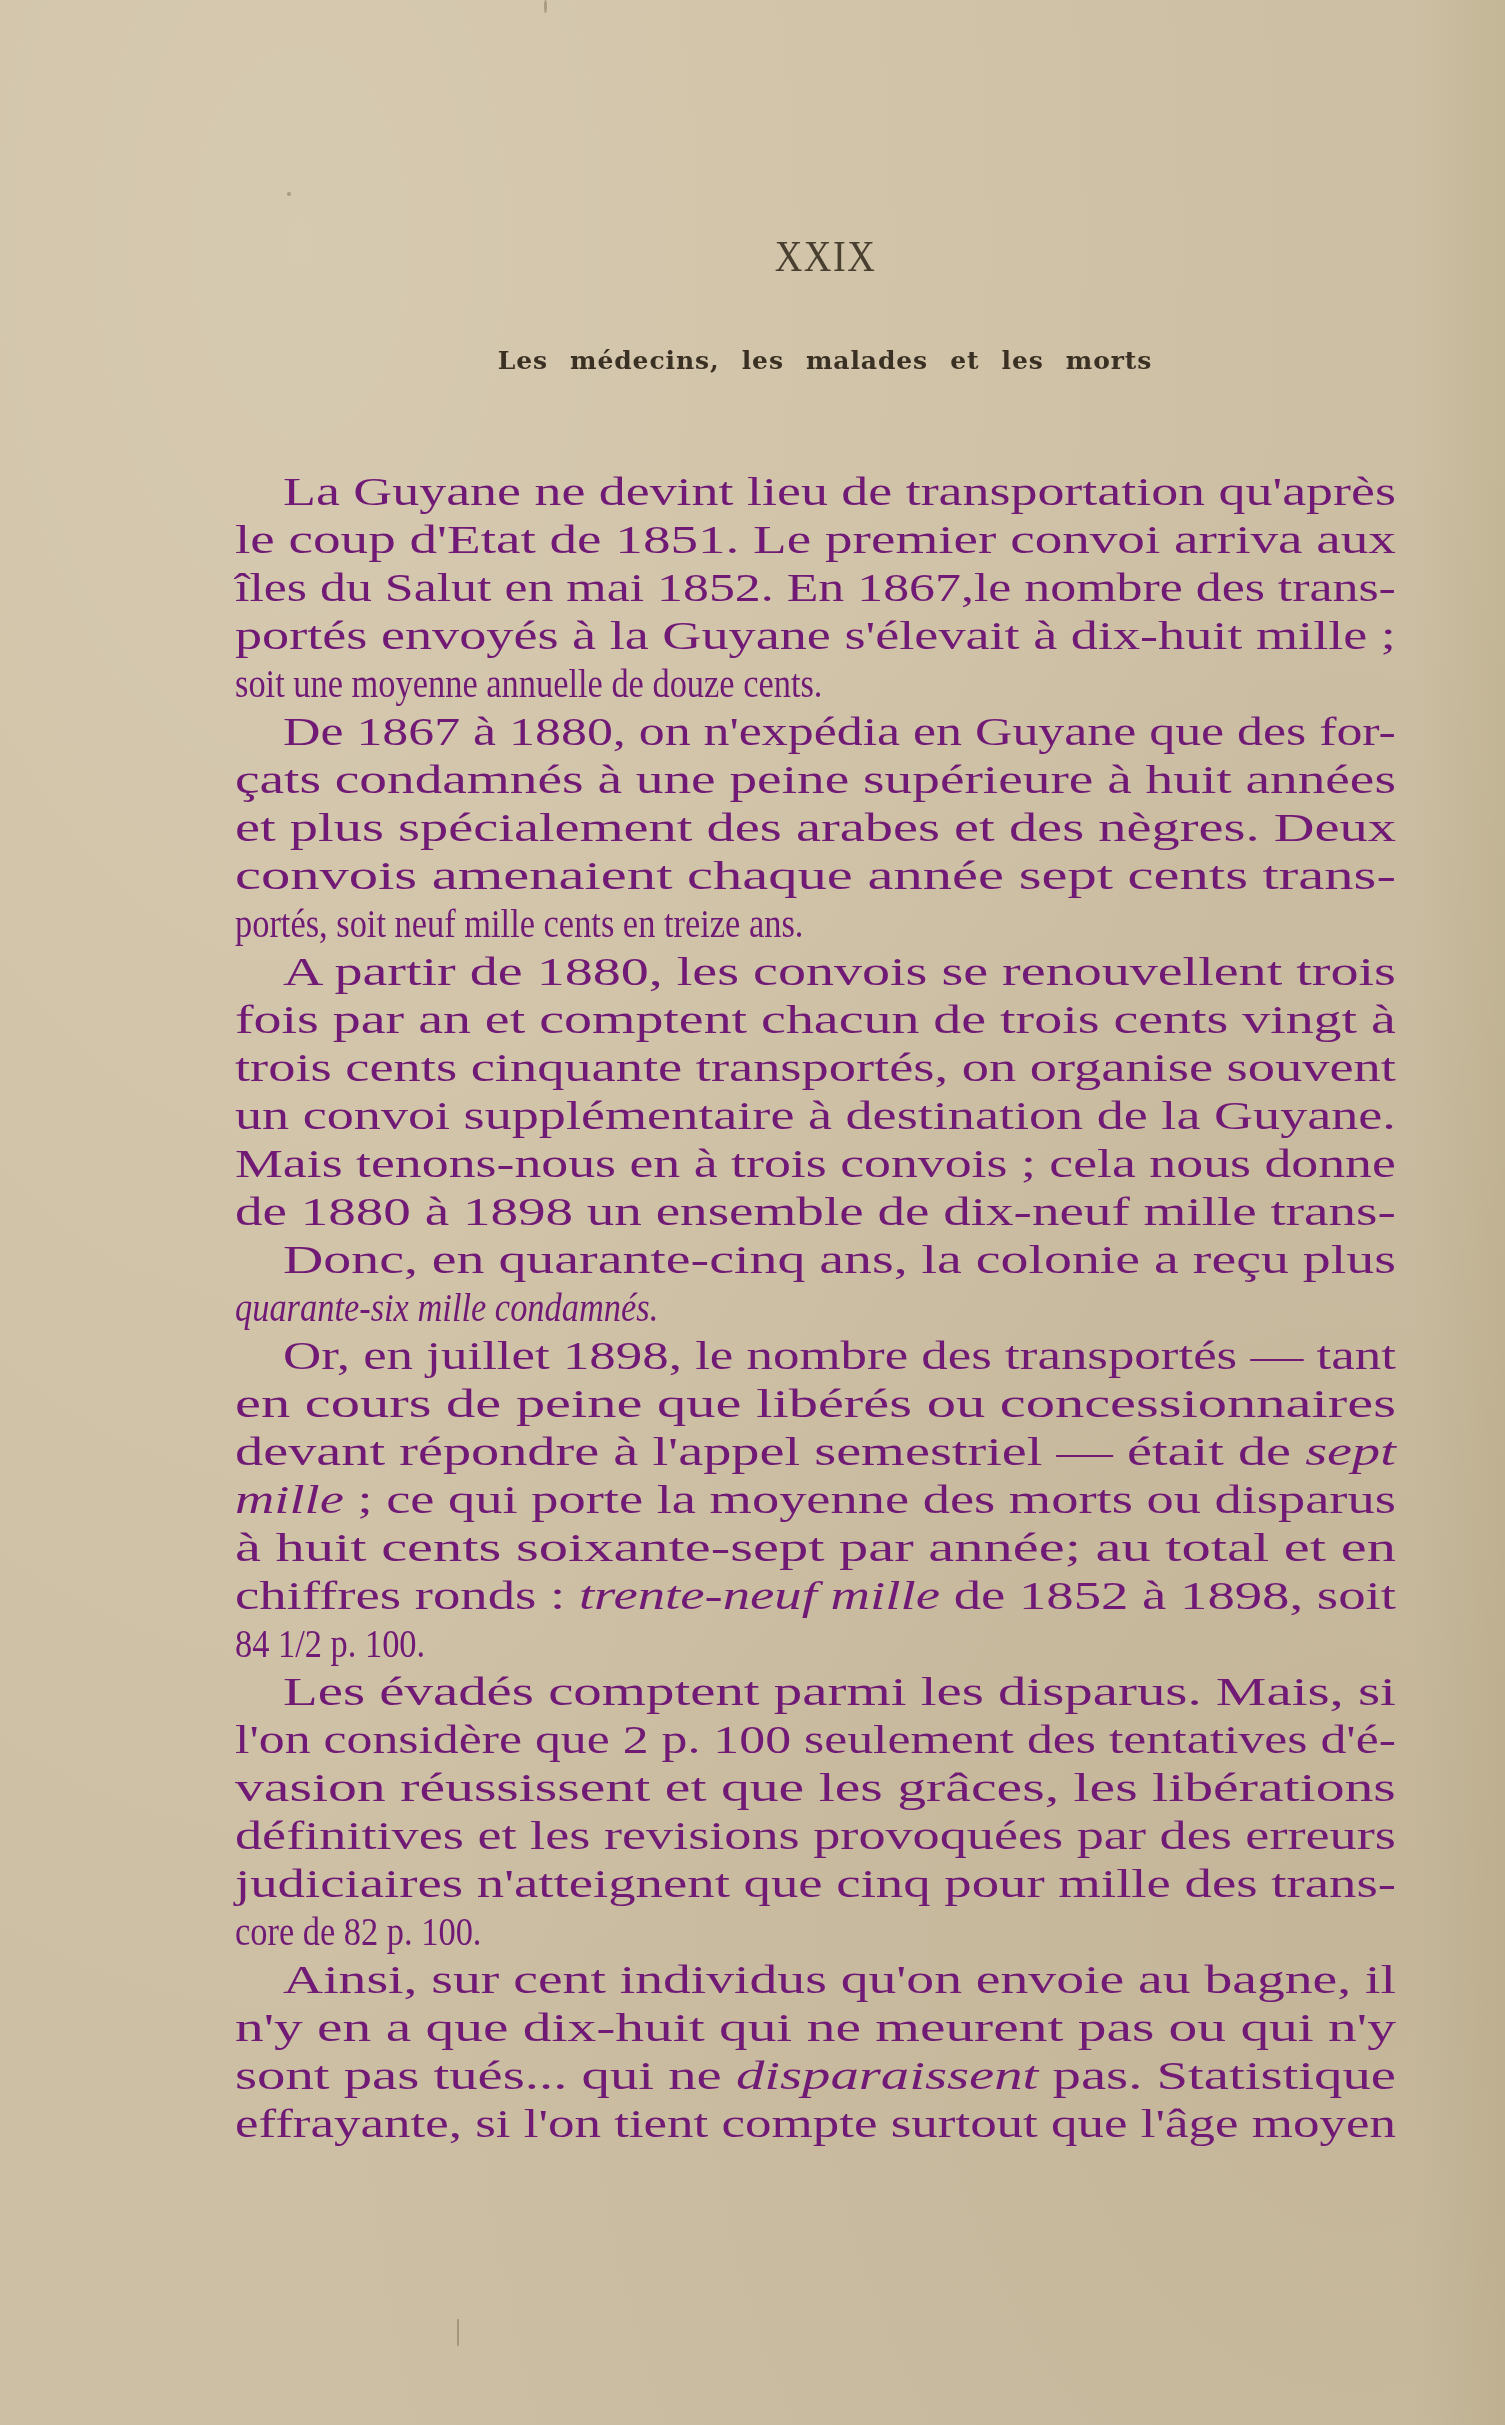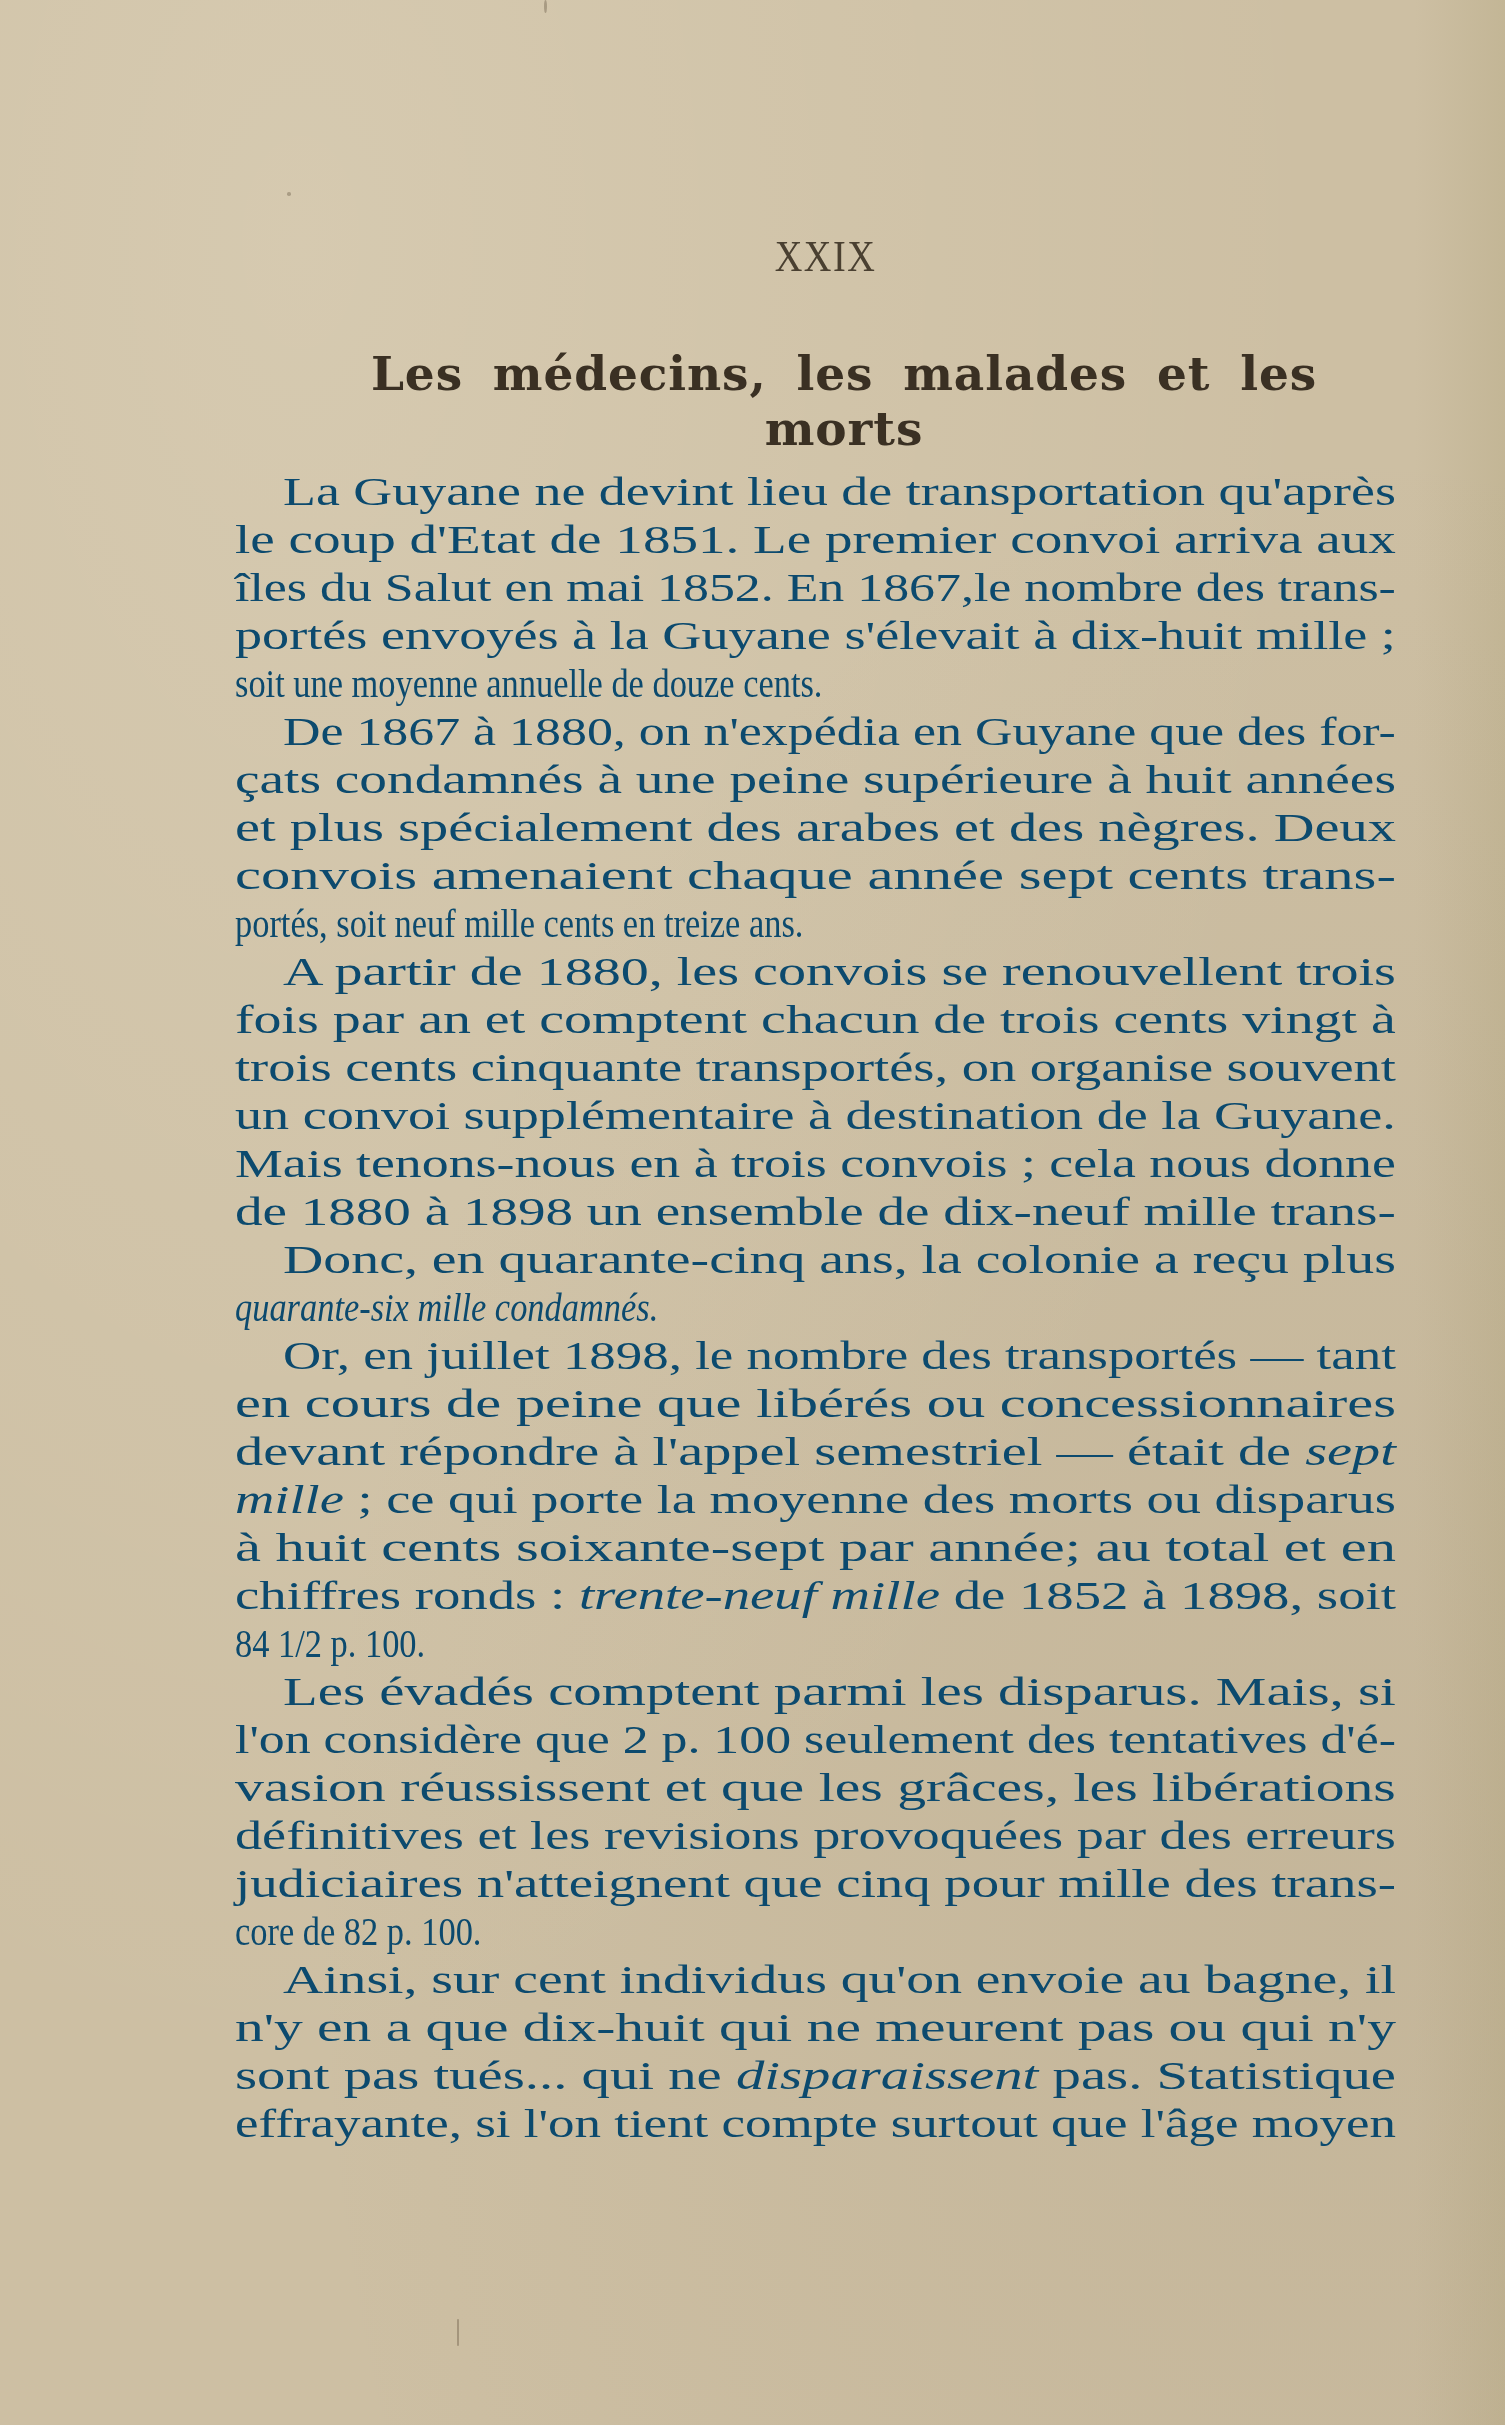--- a/index.html
+++ b/index.html
@@ -38,39 +38,39 @@
       transform-origin: 826px 0;
       margin-left: 0;
     }
     .chapter-number span {
       display: inline-block;
       margin-left: 146px;
     }
     .chapter-title {
       position: absolute;
       top: 346px;
-      left: 358px;
+      left: 339px;
       width: 972px;
       text-align: center;
       font-family: "DejaVu Serif", serif;
       font-weight: bold;
-      font-size: 47px;
+      font-size: 25px;
       letter-spacing: 0.9px;
       word-spacing: 12.5px;
       color: #3a3023;
     }
     .body-text {
       position: absolute;
       top: 468px;
       left: 235px;
       width: 1165px;
       font-family: "Liberation Serif", serif;
       font-size: 40px;
       line-height: 48px;
-      color: #0c4a6e;
+      color: #701a75;
       text-align: justify;
     }
     .line {
       display: block;
       white-space: nowrap;
       text-align: justify;
       text-align-last: justify;
       transform-origin: left top;
     }
     .line.last {

